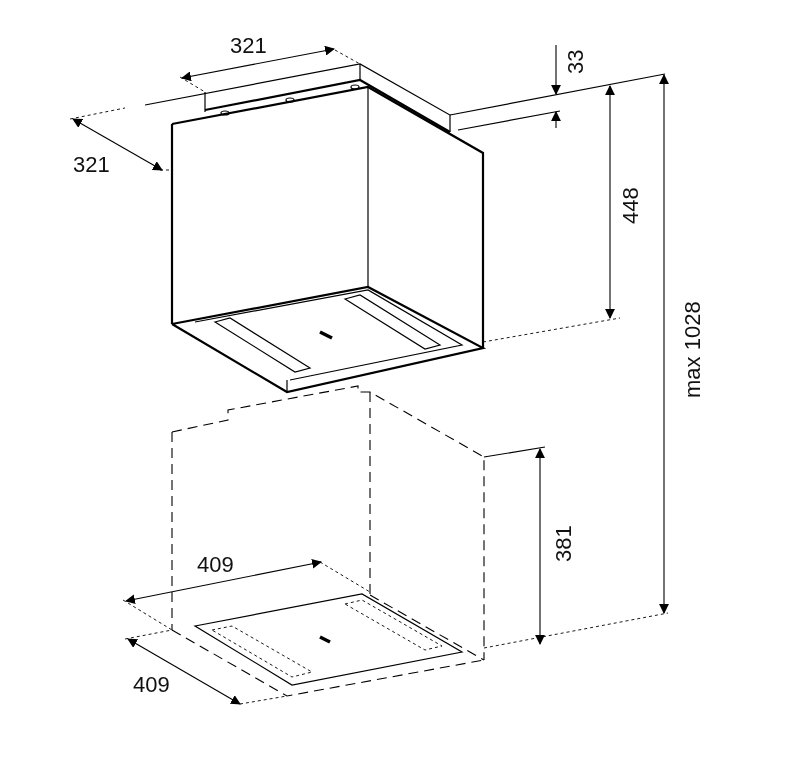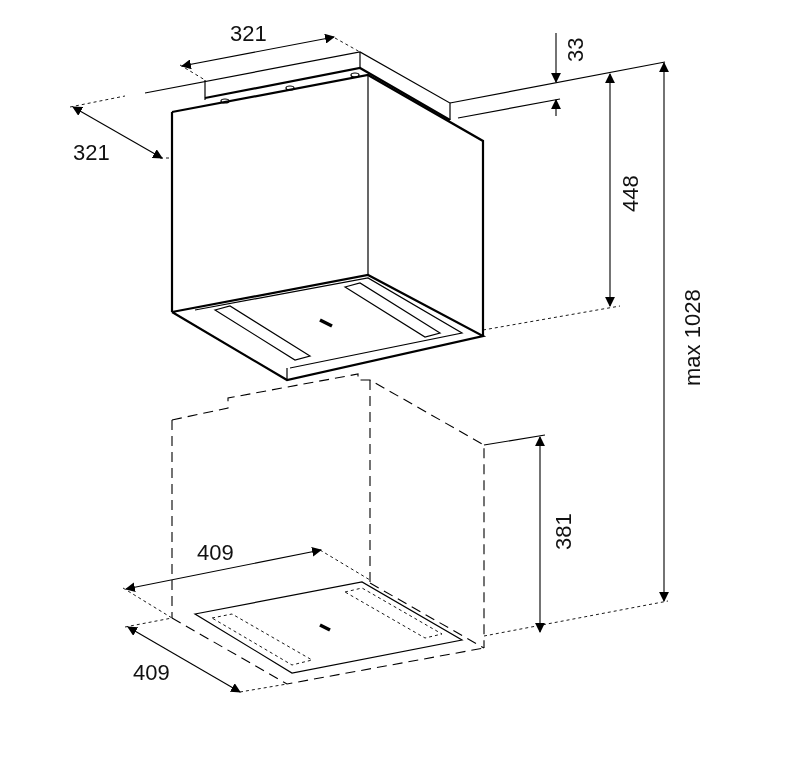--- a/index.html
+++ b/index.html
@@ -1,17 +1,17 @@
 <!DOCTYPE html>
 <html><head>
 <meta charset="utf-8">
 <style>
   html, body { margin:0; padding:0; background:#ffffff; }
   body { width:795px; height:776px; overflow:hidden; }
-  #stage { position:absolute; left:0; top:0; width:795px; height:624px; }
+  #stage { position:absolute; left:0; top:12px; width:795px; height:624px; }
   svg { display:block; }
   .solid { stroke:#000; fill:none; stroke-width:1.2; }
   .thick { stroke:#000; fill:none; stroke-width:2.2; }
   .dash { stroke:#000; fill:none; stroke-width:1.1; stroke-dasharray:10 6; }
   .dot { stroke:#000; fill:none; stroke-width:0.9; stroke-dasharray:3 3; }
   .dim { stroke:#000; fill:none; stroke-width:1.1; }
   .lbl { font-family:"Liberation Sans", sans-serif; font-size:22px; fill:#111; }
 </style>
 </head>
 <body>

